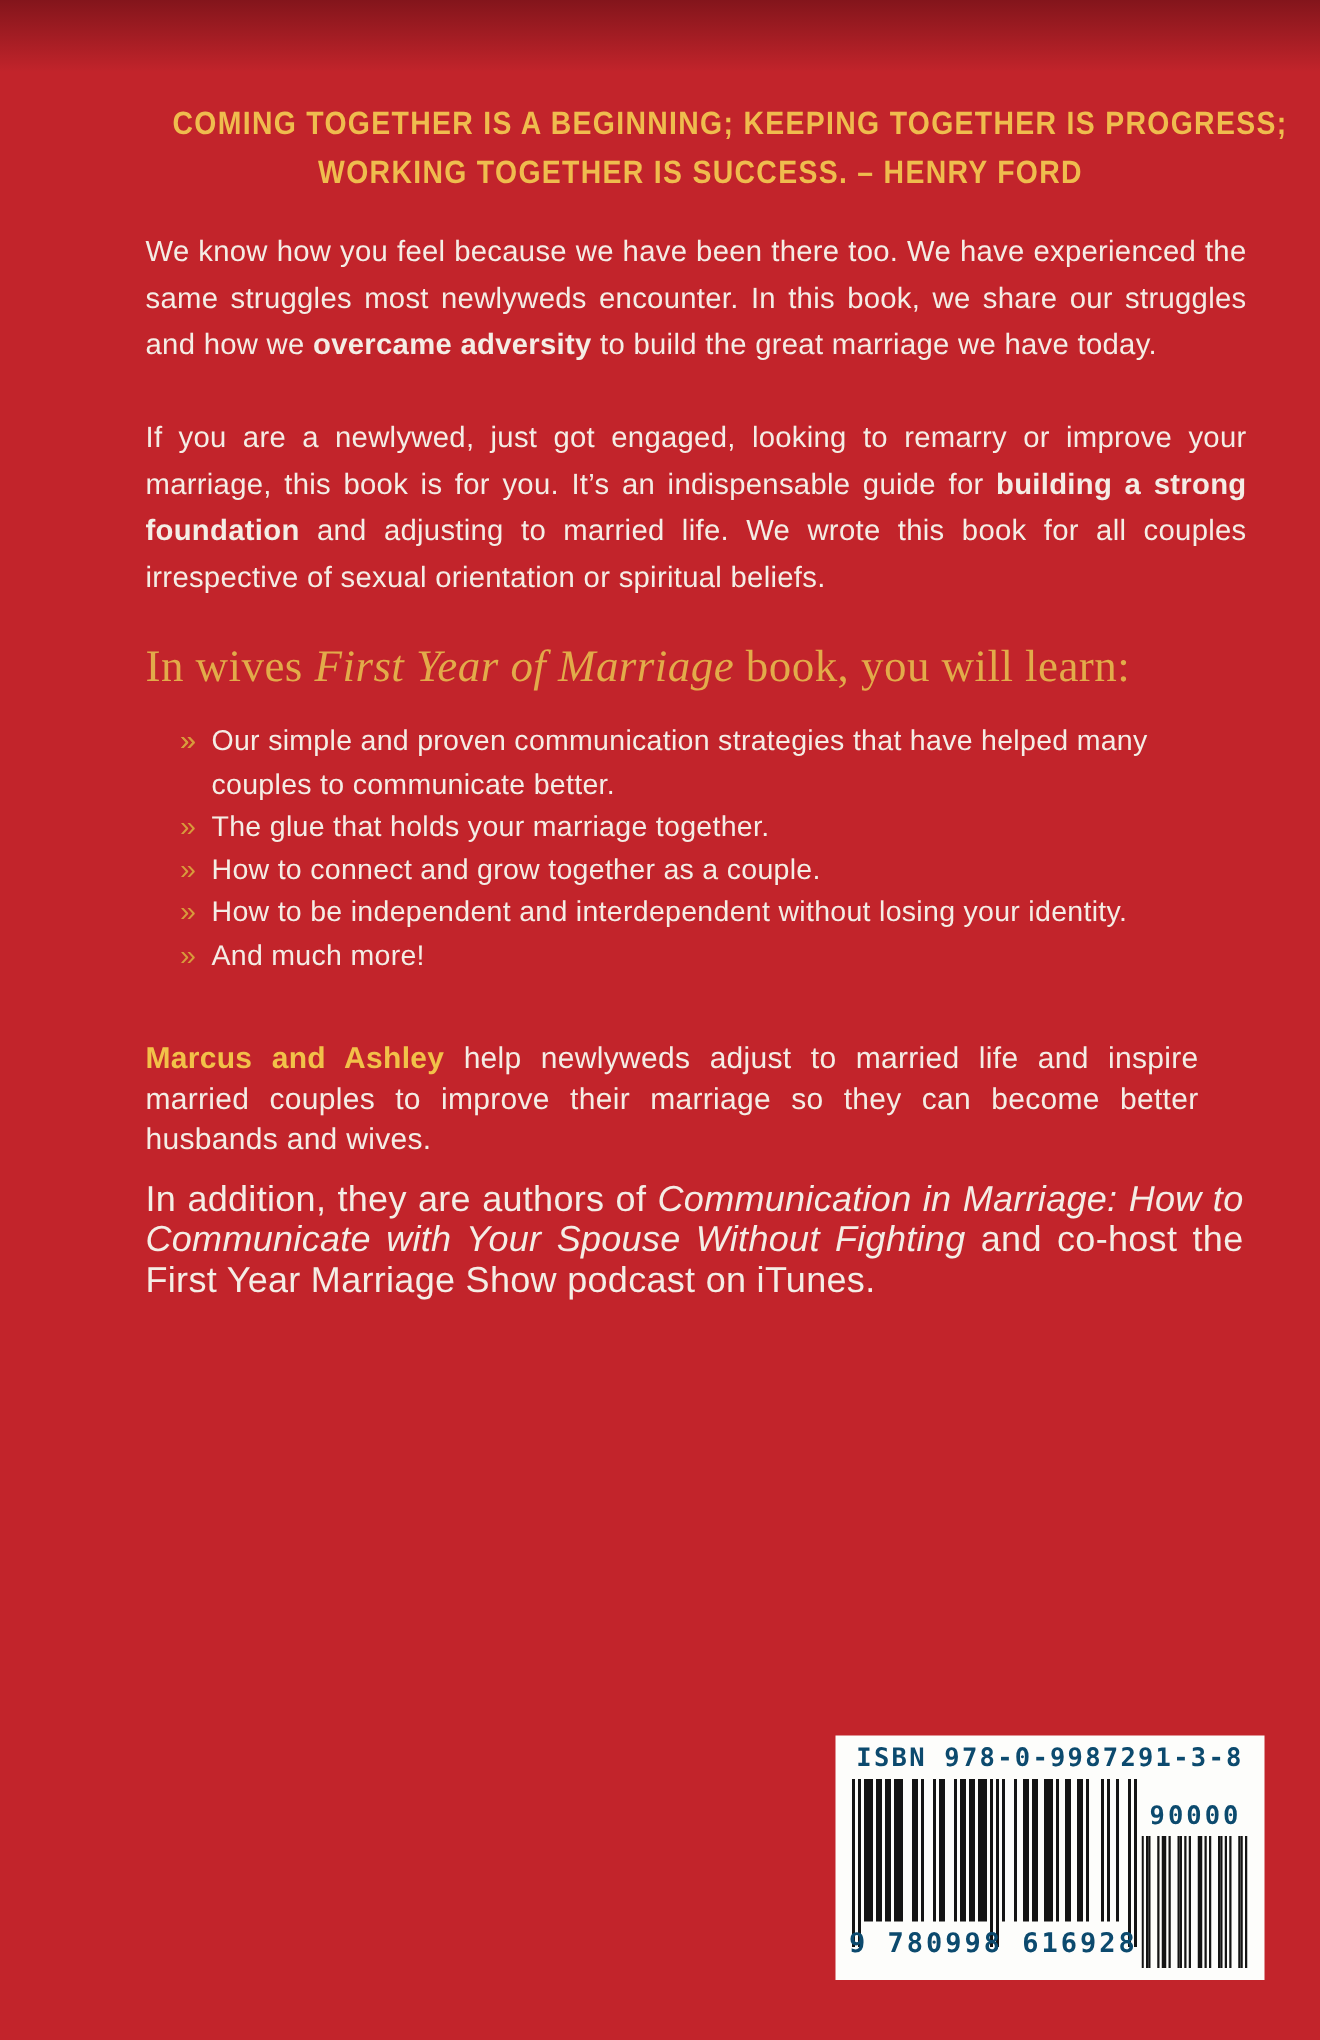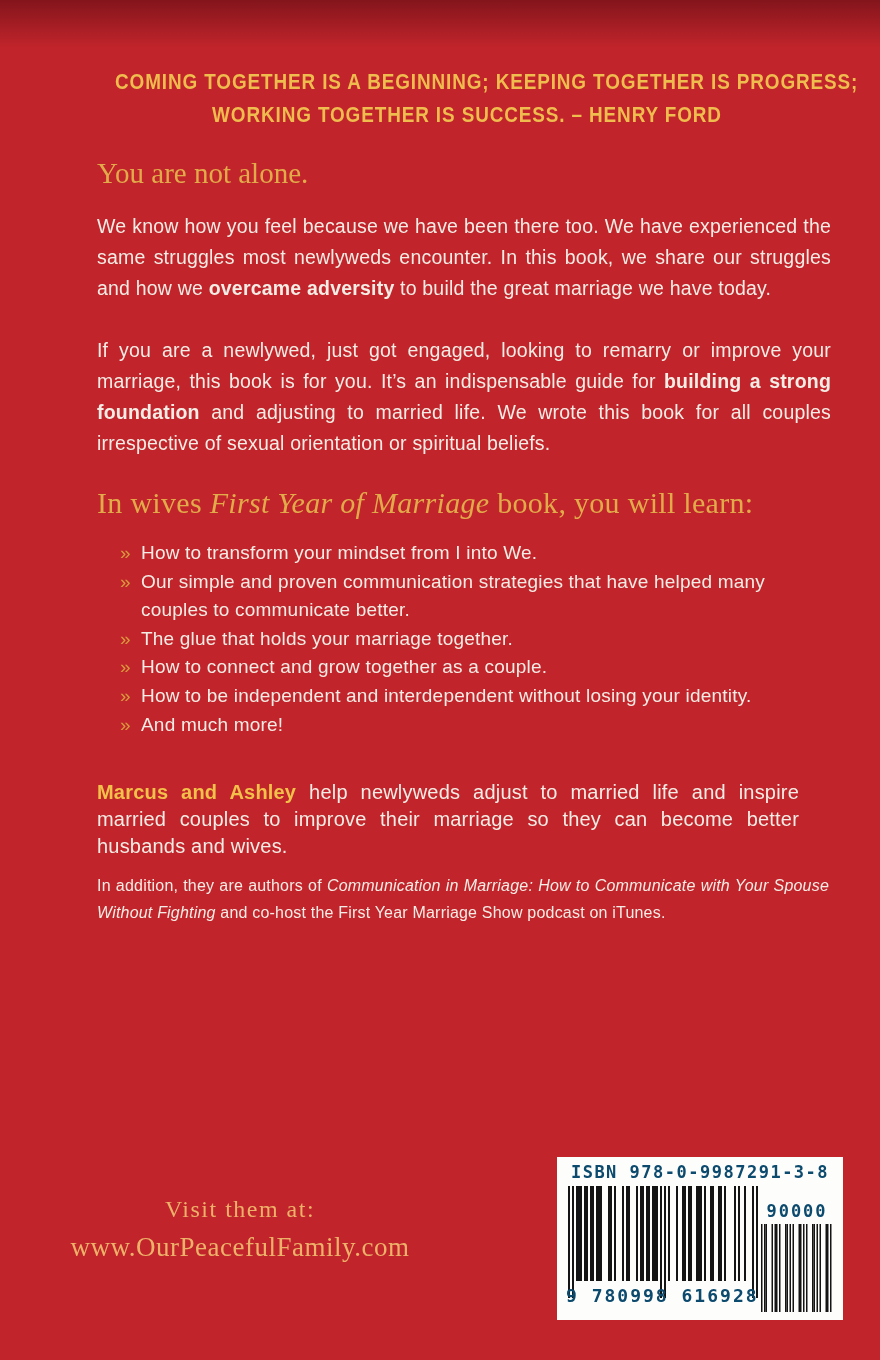--- a/index.html
+++ b/index.html
@@ -37,21 +37,21 @@
   .learn { margin-top:27px; font-size:30px; letter-spacing:.3px; }
   .bullets {
     list-style:none; margin:19px 76px 0 93px; padding:0;
     color:var(--text_white,#F4EDE5); font-size:19px; line-height:28.6px;
     letter-spacing:.2px;
   }
   .bullets li { position:relative; padding-left:21px; }
   .bullets .marker { position:absolute; left:0; top:0; color:var(--marker_gold,#D89A3C); }
   .authors { margin-top:40px; font-size:20px; line-height:27px; margin-right:108px; }
   .name-gold { color:var(--name_gold,#F2C149); font-weight:bold; }
-  .addition { margin-top:12px; font-size:16px; line-height:27px; margin-right:78px; }
+  .addition { margin-top:12px; font-size:24px; line-height:27px; margin-right:78px; }
   .visit {
     position:absolute; left:56px; top:1196px; width:368px; text-align:center;
     color:var(--visit_gold,#EDB269); font-family:"Liberation Serif", serif;
   }
   .visit-line1 { font-size:24px; letter-spacing:1.5px; }
   .visit-line2 { font-size:27px; margin-top:9px; letter-spacing:.5px; }
   .barcode {
     position:absolute; left:557px; top:1157px; width:286px; height:163px;
     background:#FDFDFB; color:#0c4a6e;
     font-family:"DejaVu Sans Mono", monospace; font-weight:bold;
@@ -69,45 +69,40 @@
 
 <div class="cover">
   <div class="top-shade"></div>
 
   <h1 class="quote">
     <span class="qline">COMING TOGETHER IS A BEGINNING; KEEPING TOGETHER IS PROGRESS;</span>
     <span class="qline">WORKING TOGETHER IS SUCCESS. – HENRY FORD</span>
   </h1>
 
 
-  <h2 class="serif-gold alone">You are not alone.</h2>
 
   <p class="body empathy"><span>We know how you feel because we have been there too. We have experienced the same struggles most newlyweds encounter. In this book, we share our struggles and how we </span><b class="bold-white">overcame adversity</b><span> to build the great marriage we have today.</span></p>
 
   <p class="body audience"><span>If you are a newlywed, just got engaged, looking to remarry or improve your marriage, this book is for you. It’s an indispensable guide for </span><b class="bold-white">building a strong foundation</b><span> and adjusting to married life. We wrote this book for all couples irrespective of sexual orientation or spiritual beliefs.</span></p>
 
   <h2 class="serif-gold learn"><span>In wives </span><i>First Year of Marriage</i><span> book, you will learn:</span></h2>
 
   <ul class="bullets">
-    <li><span class="marker">»</span><span>How to transform your mindset from I into We.</span></li>
+    <li><span class="marker">»</span></li>
     <li><span class="marker">»</span><span>Our simple and proven communication strategies that have helped many couples to communicate better.</span></li>
     <li><span class="marker">»</span><span>The glue that holds your marriage together.</span></li>
     <li><span class="marker">»</span><span>How to connect and grow together as a couple.</span></li>
     <li><span class="marker">»</span><span>How to be independent and interdependent without losing your identity.</span></li>
     <li><span class="marker">»</span><span>And much more!</span></li>
   </ul>
 
   <p class="body authors"><b class="name-gold">Marcus and Ashley</b><span> help newlyweds adjust to married life and inspire married couples to improve their marriage so they can become better husbands and wives.</span></p>
 
   <p class="body addition"><span>In addition, they are authors of </span><i>Communication in Marriage: How to Communicate with Your Spouse Without Fighting</i><span> and co-host the First Year Marriage Show podcast on iTunes.</span></p>
 
-  <div class="visit">
-    <div class="visit-line1">Visit them at:</div>
-    <div class="visit-line2">www.OurPeacefulFamily.com</div>
-  </div>
 
   <div class="barcode">
     <div class="isbn-label">ISBN 978-0-9987291-3-8</div>
     <div class="main-bars">
       <svg id="ean-main" xmlns="http://www.w3.org/2000/svg" width="190" height="112">
           <rect x="0" y="0" width="2" height="112"></rect>
           <rect x="4" y="0" width="2" height="112"></rect>
           <rect x="8" y="0" width="2" height="95"></rect>
           <rect x="10" y="0" width="2" height="95"></rect>
           <rect x="12" y="0" width="2" height="95"></rect>

